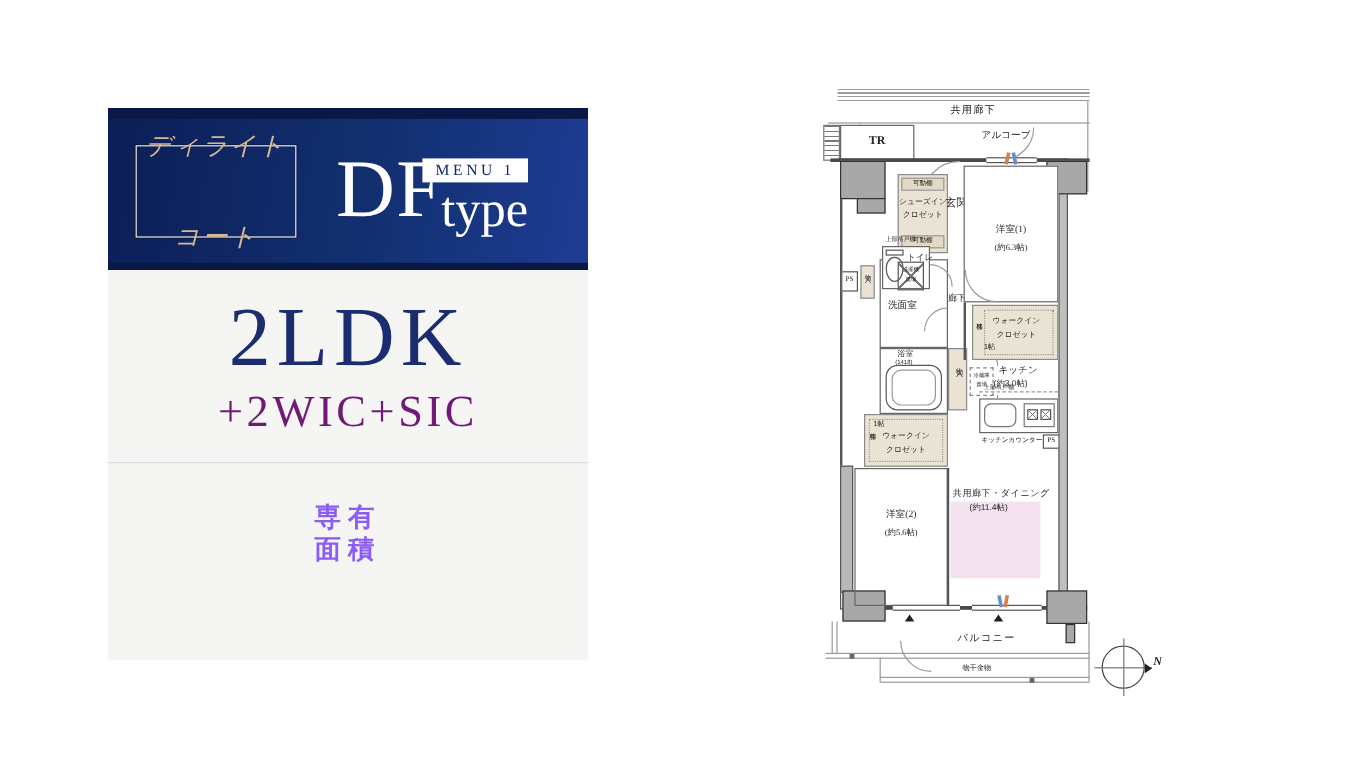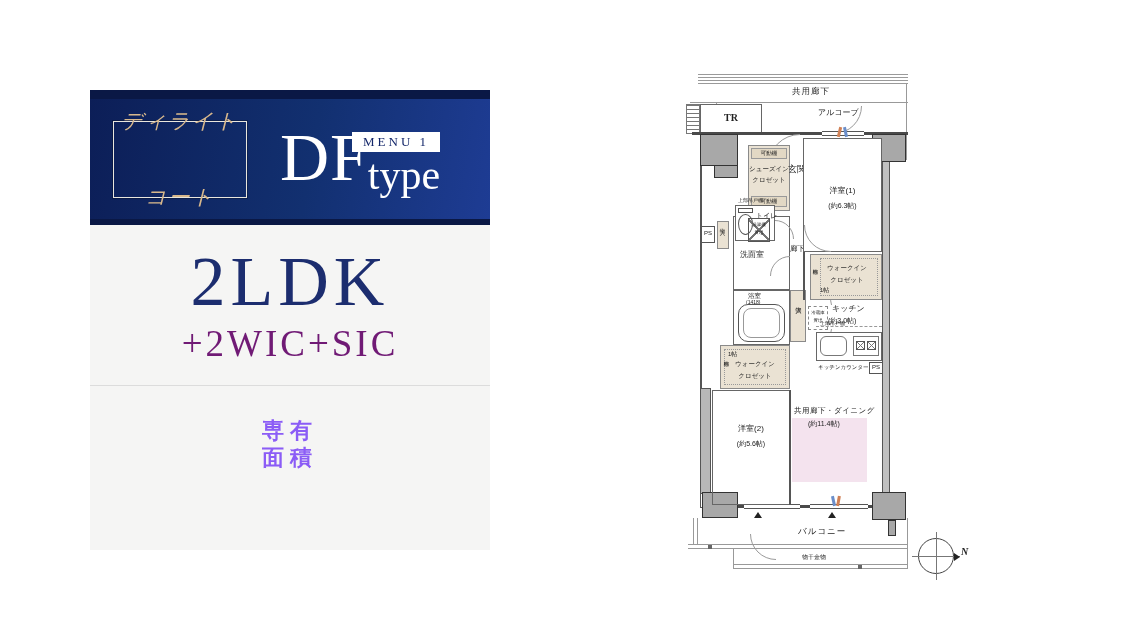--- a/index.html
+++ b/index.html
@@ -29,21 +29,21 @@
   .areaval{display:flex;align-items:baseline;}
   .a-int{font-size:72px;line-height:1;}
   .a-dec{font-size:42px;line-height:1;}
   .a-unit{font-size:40px;line-height:1;margin-left:6px;}
   .a-sup{font-size:16px;vertical-align:top;position:relative;top:-20px;}
   
   .fp{position:absolute;left:660px;top:68px;width:320px;height:540px;
       font-family:"Liberation Sans","DejaVu Sans",sans-serif;color:#222;}
   .fp div{position:absolute;box-sizing:border-box;}
   .lbl{white-space:nowrap;line-height:1.25;}
-  .ctr{text-align:center;}
+  .ctr{text-align:center;font-family:Liberation Serif, serif;}
   .wall{background:#4a4a4a;}
   .thinw{background:#555;}
   .col{background:#a8a8a8;border:1px solid #333;}
   .beige{background:#eae2d3;border:1px solid #8a8a8a;}
   .roomb{border:1px solid #666;background:#fff;}
   .arc{border:1px solid #9a9a9a;border-radius:50%;}
   .vt{writing-mode:vertical-rl;text-orientation:upright;letter-spacing:1px;}
   .xmark{background:linear-gradient(45deg,transparent 47%,#777 47%,#777 53%,transparent 53%),
              linear-gradient(-45deg,transparent 47%,#777 47%,#777 53%,transparent 53%);}
   .tri{width:0;height:0;border-left:4px solid transparent;border-right:4px solid transparent;

